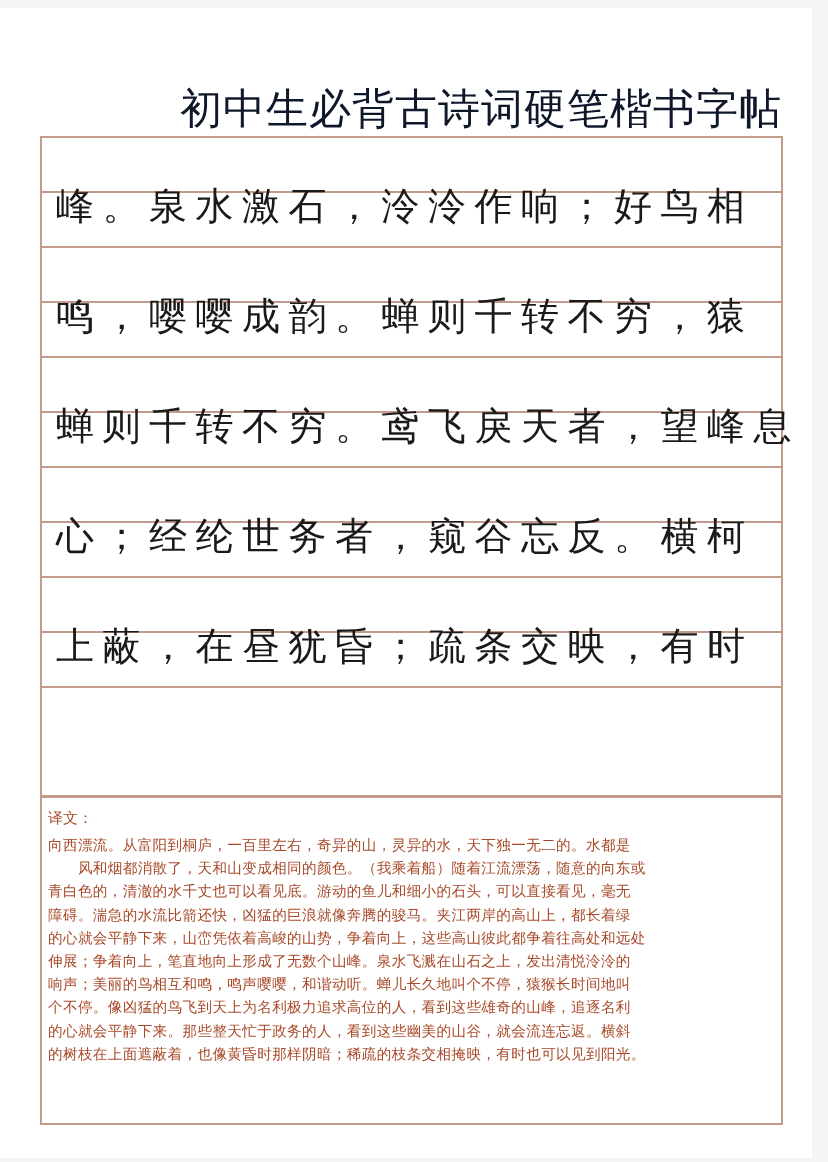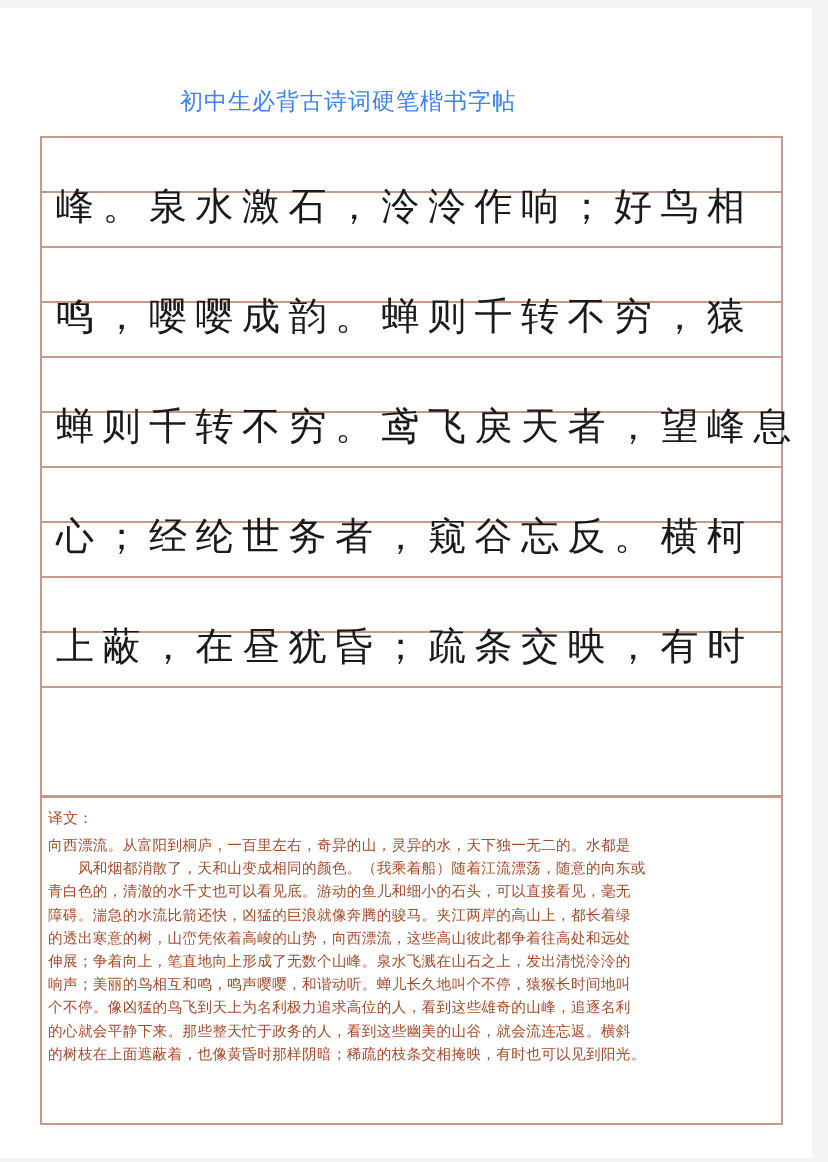--- a/index.html
+++ b/index.html
@@ -10,22 +10,22 @@
   }
   .page {
     position:absolute; left:0; top:8px; width:812px; height:1150px;
     background:#ffffff;
   }
   .scrollbar-track {
     position:absolute; left:814px; top:0; width:14px; height:1162px;
     background:#f4f5f7;
   }
   .title {
-    position:absolute; left:180px; top:68px; width:610px; height:50px;
-    font-size:23px; line-height:50px; color:#3b82f6;
+    position:absolute; left:180px; top:76px; width:610px; height:50px;
+    font-size:42px; line-height:50px; color:#0f172a;
     letter-spacing:1px; white-space:nowrap;
     font-family:"DejaVu Serif", serif;
   }
   .grid {
     position:absolute; left:40px; top:128px; width:743px; height:659px;
     border:2px solid #c49a8a; border-bottom:none; box-sizing:border-box;
   }
   .row {
     position:absolute; left:0; width:100%; height:55px;
     border-bottom:2px solid #c49a8a; box-sizing:border-box;
@@ -95,21 +95,21 @@
       </div>
   </div>
 
   <div class="translation">
     <div class="label">译文：</div>
     <div class="body">
       <span class="line">向西漂流。从富阳到桐庐，一百里左右，奇异的山，灵异的水，天下独一无二的。水都是</span>
       <span class="line">　　风和烟都消散了，天和山变成相同的颜色。（我乘着船）随着江流漂荡，随意的向东或</span>
       <span class="line">青白色的，清澈的水千丈也可以看见底。游动的鱼儿和细小的石头，可以直接看见，毫无</span>
       <span class="line">障碍。湍急的水流比箭还快，凶猛的巨浪就像奔腾的骏马。夹江两岸的高山上，都长着绿</span>
-      <span class="line">的透出寒意的树，山峦凭依着高峻的山势，向西漂流，这些高山彼此都争着往高处和远处</span>
+      <span class="line">的心就会平静下来，山峦凭依着高峻的山势，争着向上，这些高山彼此都争着往高处和远处</span>
       <span class="line">伸展；争着向上，笔直地向上形成了无数个山峰。泉水飞溅在山石之上，发出清悦泠泠的</span>
       <span class="line">响声；美丽的鸟相互和鸣，鸣声嘤嘤，和谐动听。蝉儿长久地叫个不停，猿猴长时间地叫</span>
       <span class="line">个不停。像凶猛的鸟飞到天上为名利极力追求高位的人，看到这些雄奇的山峰，追逐名利</span>
       <span class="line">的心就会平静下来。那些整天忙于政务的人，看到这些幽美的山谷，就会流连忘返。横斜</span>
       <span class="line">的树枝在上面遮蔽着，也像黄昏时那样阴暗；稀疏的枝条交相掩映，有时也可以见到阳光。</span>
     </div>
   </div>
 </div>
 
 <div class="scrollbar-track">

